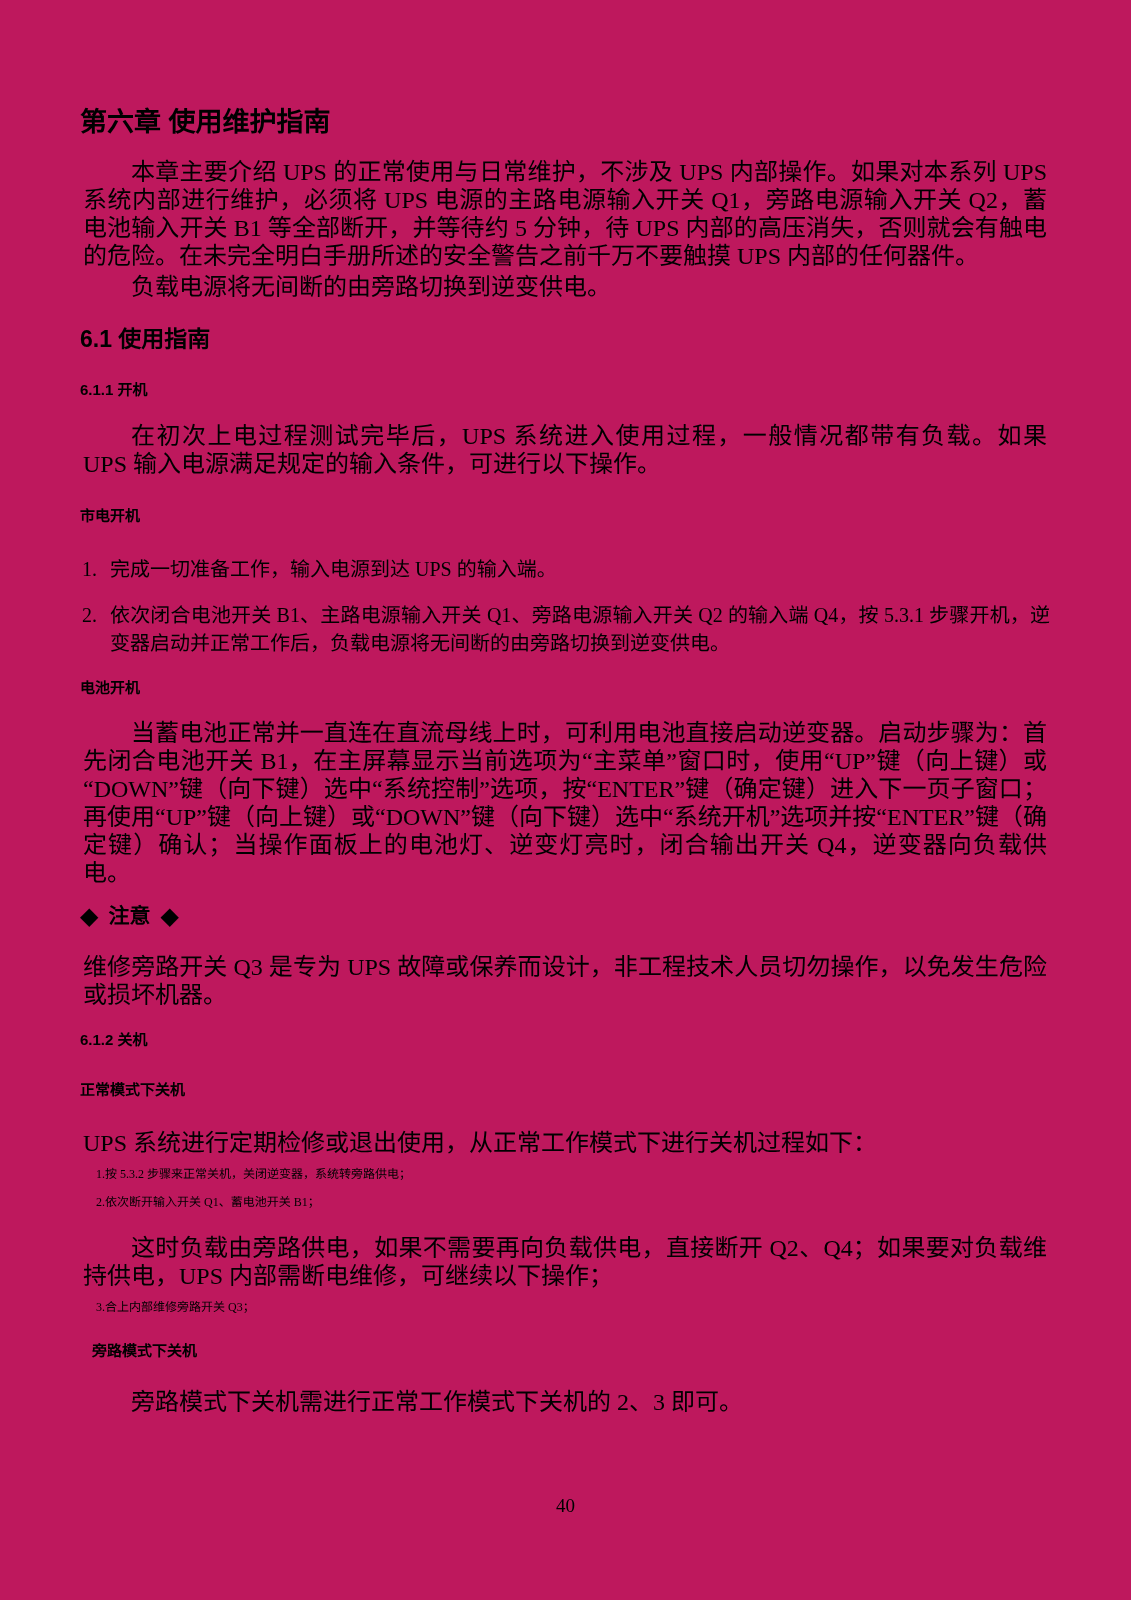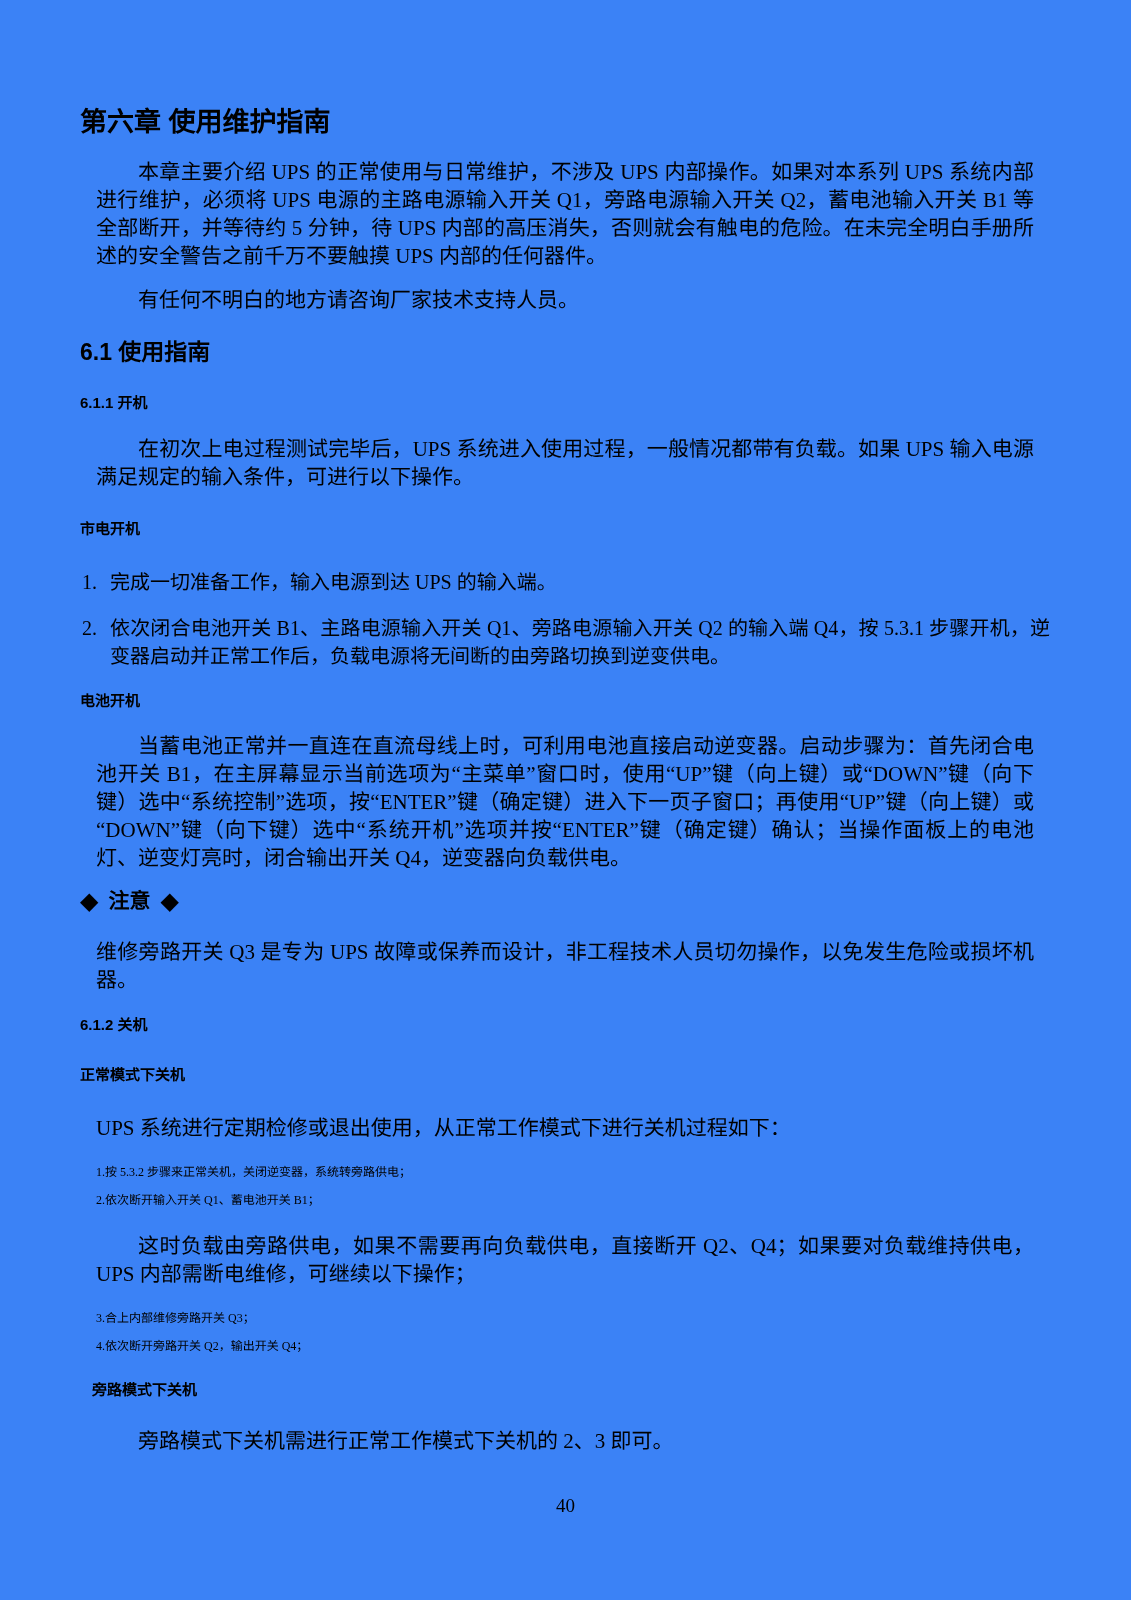--- a/index.html
+++ b/index.html
@@ -7,42 +7,42 @@
     width: 1131px;
     height: 1600px;
     background: #ffffff;
     color: #000000;
     font-family: "Liberation Serif", "DejaVu Serif", serif;
   }
   .page {
     position: relative;
     width: 1131px;
     height: 1600px;
-    background: #3b82f6;
+    background: #be185d;
     overflow: hidden;
   }
   .content {
     margin-left: 80px;
     margin-right: 81px; 
   }
   
   .h-chapter, .h-sec, .h-sub, .h-minor, .notice-head {
     font-family: "Liberation Sans", "DejaVu Sans", sans-serif;
     font-weight: bold;
     margin: 0;
   }
   .h-chapter { font-size: 27px; line-height: 32px; padding-top: 106px; }
   .h-sec     { font-size: 23px; line-height: 28px; margin-top: 24px; }
   .h-sub     { font-size: 15px; line-height: 26px; margin-top: 24px; }
   .h-minor   { font-size: 15px; line-height: 26px; margin-top: 25px; }
   .body-p {
-    font-size: 21px;
+    font-size: 24px;
     line-height: 28px;
     text-align: justify;
-    margin: 16px;
+    margin: 3px;
   }
   .indent { text-indent: 2em; }
   .mt-intro1 { margin-top: 20px; }
   .mt-19 { margin-top: 19px; }
   .mt-18 { margin-top: 18px; }
   .mt-16 { margin-top: 16px; }
   .mt-17 { margin-top: 17px; }
   .mt-20 { margin-top: 20px; }
   .mt-24 { margin-top: 24px; }
   .mt-26 { margin-top: 26px; }
@@ -78,21 +78,21 @@
 </style>
 </head>
 <body>
 
 <div class="page">
   <div class="content">
 
     <h1 class="h-chapter">第六章 使用维护指南</h1>
 
     <p class="body-p indent mt-intro1">本章主要介绍 UPS 的正常使用与日常维护，不涉及 UPS 内部操作。如果对本系列 UPS 系统内部进行维护，必须将 UPS 电源的主路电源输入开关 Q1，旁路电源输入开关 Q2，蓄电池输入开关 B1 等全部断开，并等待约 5 分钟，待 UPS 内部的高压消失，否则就会有触电的危险。在未完全明白手册所述的安全警告之前千万不要触摸 UPS 内部的任何器件。</p>
-    <p class="body-p indent">有任何不明白的地方请咨询厂家技术支持人员。</p>
+    <p class="body-p indent">负载电源将无间断的由旁路切换到逆变供电。</p>
 
     <h2 class="h-sec">6.1 使用指南</h2>
 
     <h3 class="h-sub">6.1.1 开机</h3>
 
     <p class="body-p indent mt-19">在初次上电过程测试完毕后，UPS 系统进入使用过程，一般情况都带有负载。如果 UPS 输入电源满足规定的输入条件，可进行以下操作。</p>
 
     <h4 class="h-minor">市电开机</h4>
 
     <div class="olist">
@@ -121,21 +121,20 @@
     <h4 class="h-minor mt-24">正常模式下关机</h4>
 
     <p class="body-p mt-26">UPS 系统进行定期检修或退出使用，从正常工作模式下进行关机过程如下：</p>
 
     <p class="step mt-16">1.按 5.3.2 步骤来正常关机，关闭逆变器，系统转旁路供电；</p>
     <p class="step mt-20">2.依次断开输入开关 Q1、蓄电池开关 B1；</p>
 
     <p class="body-p indent mt-18">这时负载由旁路供电，如果不需要再向负载供电，直接断开 Q2、Q4；如果要对负载维持供电，UPS 内部需断电维修，可继续以下操作；</p>
 
     <p class="step mt-20">3.合上内部维修旁路开关 Q3；</p>
-    <p class="step mt-17">4.依次断开旁路开关 Q2，输出开关 Q4；</p>
 
     <h4 class="h-minor h-bypass mt-17">旁路模式下关机</h4>
 
     <p class="body-p indent mt-24">旁路模式下关机需进行正常工作模式下关机的 2、3 即可。</p>
 
   </div>
 
   <div class="pagenum">40</div>
 </div>
 

